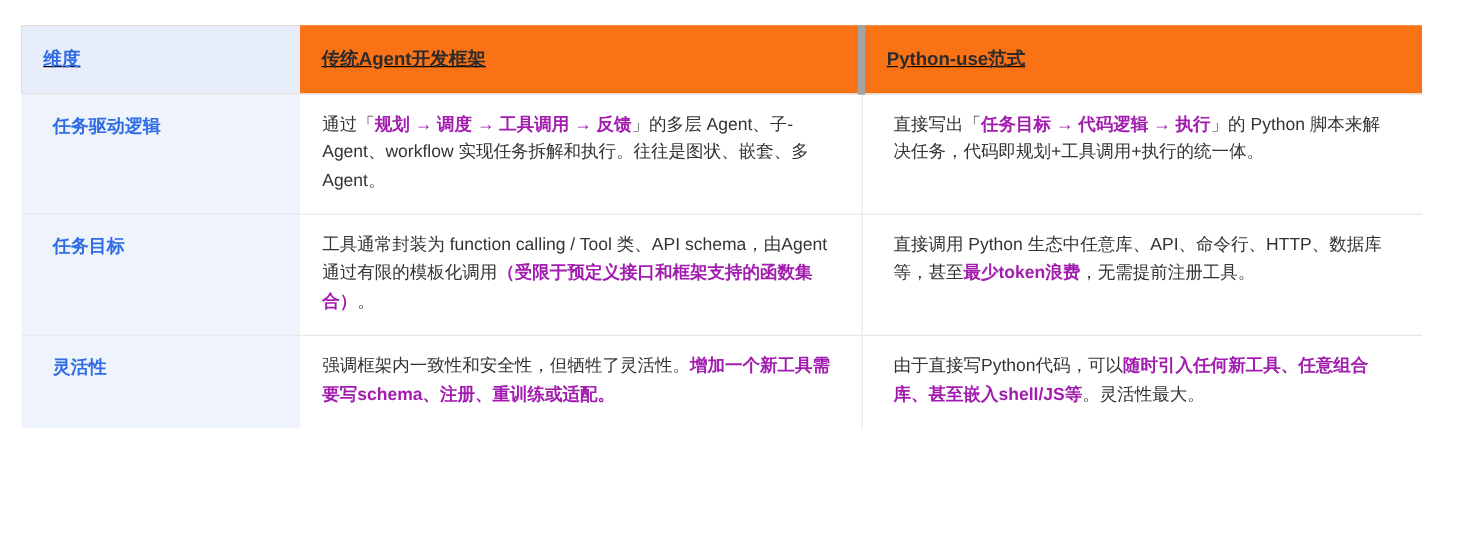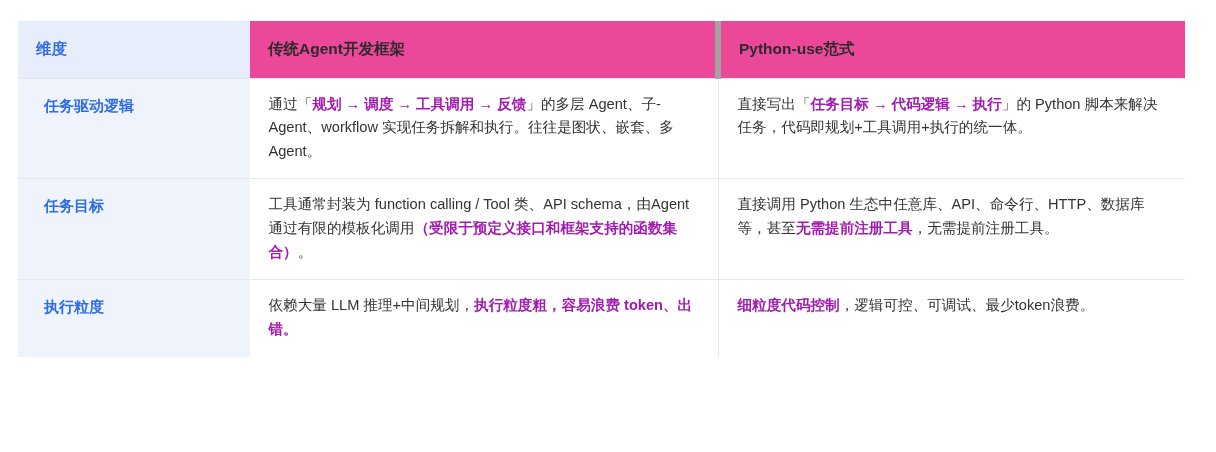--- a/index.html
+++ b/index.html
@@ -24,21 +24,21 @@
     left: 18px;
     top: 21px;
     width: 1167px;
     border-collapse: collapse;
     table-layout: fixed;
   }
   table.cmp col.c1 { width: 232px; }
   table.cmp col.c2 { width: 468px; }
   table.cmp col.c3 { width: 467px; }
 
-  thead tr { background: #ec4899; }
+  thead tr { background: #f97316; text-decoration: underline; }
   thead th {
     text-align: left;
     font-weight: bold;
     font-size: 15.5px;
     padding: 16px 0 16px 18px;
     vertical-align: middle;
     border: none;
     height: 57px;
     box-sizing: border-box;
   }
@@ -64,21 +64,21 @@
     padding-left: 26px;
     padding-top: 15px;
   }
   tbody td.mid {
     background: #ffffff;
     border-left: 1px solid transparent;
   }
   tbody td.right {
     background: #ffffff;
     border-left: 1px solid #e4e7ee;
-    padding-left: 19px;
+    padding-left: 26px;
   }
   thead th.dimhead { background: #e7edfa; }
 
   b.hl {
     color: #a21caf;
     font-weight: bold;
   }
   .cellwrap { display: block; }
 </style>
 </head>
@@ -107,27 +107,27 @@
         <td class="right">
             <span class="cellwrap">直接写出「<b class="hl">任务目标 → 代码逻辑 → 执行</b>」的 Python 脚本来解决任务，代码即规划+工具调用+执行的统一体。</span>
           </td>
       </tr>
       <tr>
         <td class="dim">任务目标</td>
         <td class="mid">
             <span class="cellwrap">工具通常封装为 function calling / Tool 类、API schema，由Agent通过有限的模板化调用<b class="hl">（受限于预定义接口和框架支持的函数集合）</b>。</span>
           </td>
         <td class="right">
-            <span class="cellwrap">直接调用 Python 生态中任意库、API、命令行、HTTP、数据库等，甚至<b class="hl">无需提前注册工具</b>，无需提前注册工具。</span>
+            <span class="cellwrap">直接调用 Python 生态中任意库、API、命令行、HTTP、数据库等，甚至<b class="hl">最少token浪费</b>，无需提前注册工具。</span>
           </td>
       </tr>
       <tr>
-        <td class="dim">执行粒度</td>
+        <td class="dim">灵活性</td>
         <td class="mid">
-            <span class="cellwrap">依赖大量 LLM 推理+中间规划，<b class="hl">执行粒度粗，容易浪费 token、出错。</b></span>
+            <span class="cellwrap">强调框架内一致性和安全性，但牺牲了灵活性。<b class="hl">增加一个新工具需要写schema、注册、重训练或适配。</b></span>
           </td>
         <td class="right">
-            <span class="cellwrap"><b class="hl">细粒度代码控制</b>，逻辑可控、可调试、最少token浪费。</span>
+            <span class="cellwrap">由于直接写Python代码，可以<b class="hl">随时引入任何新工具、任意组合库、甚至嵌入shell/JS等</b>。灵活性最大。</span>
           </td>
       </tr>
     </tbody>
   </table>
 </div>
 
 </body></html>

